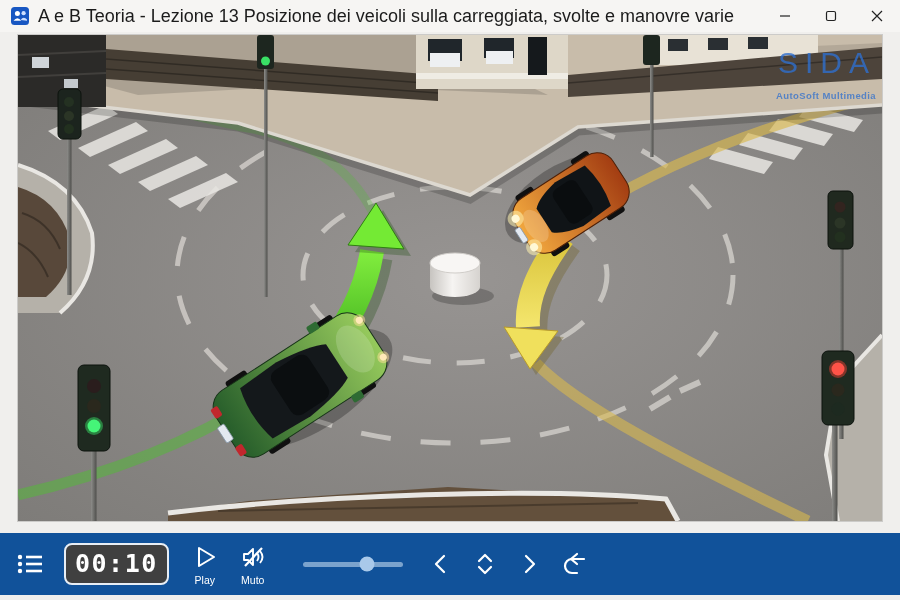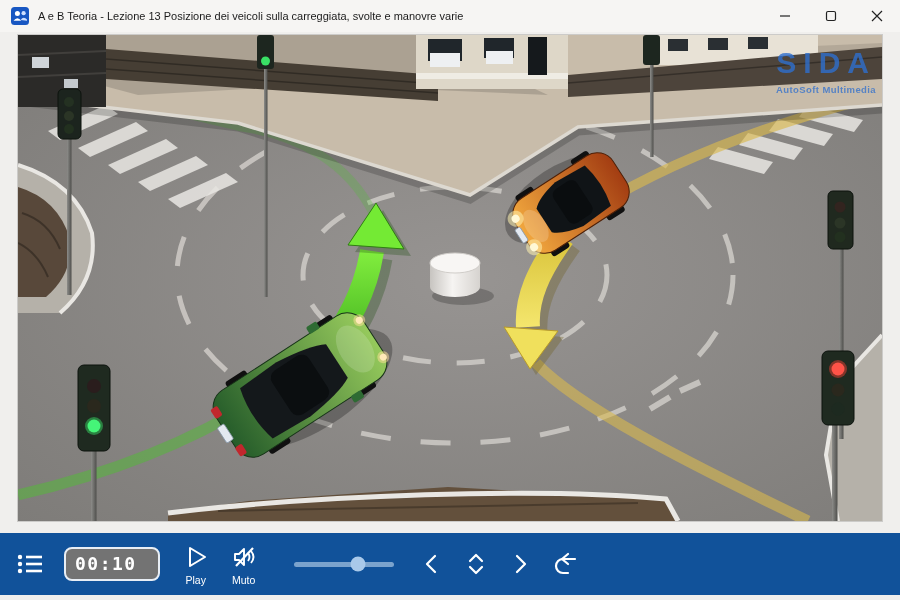--- a/index.html
+++ b/index.html
@@ -4,46 +4,46 @@
 <style>
   * { box-sizing: border-box; margin: 0; padding: 0; }
   html,body { width:900px; height:600px; overflow:hidden; }
   body { font-family:"Liberation Sans", sans-serif; background:#f0efed; }
   .window { position:relative; width:900px; height:600px; background:#f0efed; outline:1px solid #a8a6a3; }
 
   
   .titlebar { position:absolute; top:0; left:0; width:900px; height:32px;
     background:#f6f5f3; display:flex; align-items:center; }
   .app-icon { width:18px; height:18px; margin-left:11px; flex:0 0 auto; }
-  .title-text { margin-left:9px; font-size:11px; color:#1b1b1b; white-space:nowrap; }
+  .title-text { margin-left:9px; font-size:18px; color:#1b1b1b; white-space:nowrap; }
   .win-controls { margin-left:auto; display:flex; height:32px; }
   .win-btn { width:46px; height:32px; display:flex; align-items:center; justify-content:center; color:#222; }
 
   
   .scene { position:absolute; left:18px; top:35px; width:864px; height:486px;
     background:#8b8987; box-shadow:0 0 0 1px rgba(0,0,0,.15); overflow:hidden; }
   .scene svg { display:block; }
   .watermark { position:absolute; top:13px; right:6px; text-align:right; pointer-events:none; }
-  .wm-brand { font-size:30px; font-weight:bold; letter-spacing:7px; color:#2f6fce; opacity:.8; line-height:1; }
-  .wm-sub { font-size:9.5px; font-weight:bold; letter-spacing:.4px; color:#2f6fce; opacity:.75; margin-top:6px; }
+  .wm-brand { font-size:30px; font-weight:normal; letter-spacing:7px; color:#2f6fce; opacity:.8; line-height:1; }
+  .wm-sub { font-size:9.5px; font-weight:bold; letter-spacing:.4px; color:#2f6fce; opacity:.75; margin-top:12px; }
 
   
   .toolbar { position:absolute; left:0; top:533px; width:900px; height:62px;
     background:#11529a; display:flex; align-items:center; padding:0 10px; color:#fff; }
   .bottom-strip { position:absolute; left:0; top:595px; width:900px; height:5px; background:#f0efed; }
   .ticon { width:30px; height:30px; display:flex; align-items:center; justify-content:center; }
   .ticon svg { display:block; }
   .tbtn { width:48px; height:56px; display:flex; flex-direction:column; align-items:center;
     justify-content:flex-start; padding-top:6px; gap:3px; color:#fff; cursor:default; }
   .tbtn .tlabel { font-size:10.5px; line-height:1; display:block; }
   .tbtn.dim { color:#486f9e; }
   .list-btn { width:40px; height:56px; display:flex; align-items:center; justify-content:center; color:#fff; }
-  .timer { margin-left:14px; margin-right:12px; background:#737373; border:2px solid #e8eef5;
-    border-radius:8px; padding:4px 21px 5px 9px;
-    font-family:"DejaVu Sans Mono", monospace; font-weight:bold; font-size:18px;
+  .timer { margin-left:14px; margin-right:12px; background:#404040; border:2px solid #e8eef5;
+    border-radius:8px; padding:4px 9px 5px 9px;
+    font-family:"DejaVu Sans Mono", monospace; font-weight:bold; font-size:25px;
     letter-spacing:1.5px; color:#fff; }
   .slider-wrap { width:100px; height:56px; margin:0 16px 0 26px; position:relative; display:flex; align-items:center; }
   .slider-track { width:100%; height:5px; border-radius:3px; background:#7ba3cd; }
   .slider-thumb { position:absolute; top:50%; width:15px; height:15px; border-radius:50%;
     background:#a9c9ea; transform:translate(-50%,-50%); }
   .nav-btn { width:44px; height:56px; display:flex; align-items:center; justify-content:center; color:#fff; }
   .mnemonic::first-letter { text-decoration:underline; }
 </style>
 </head>
 <body>

